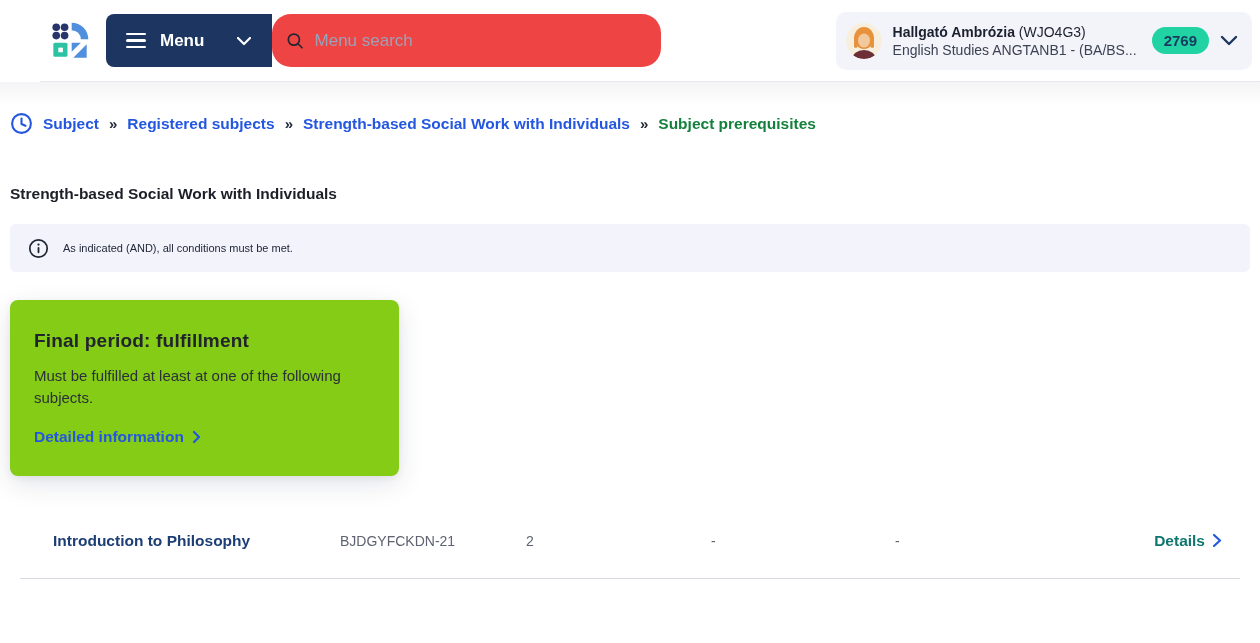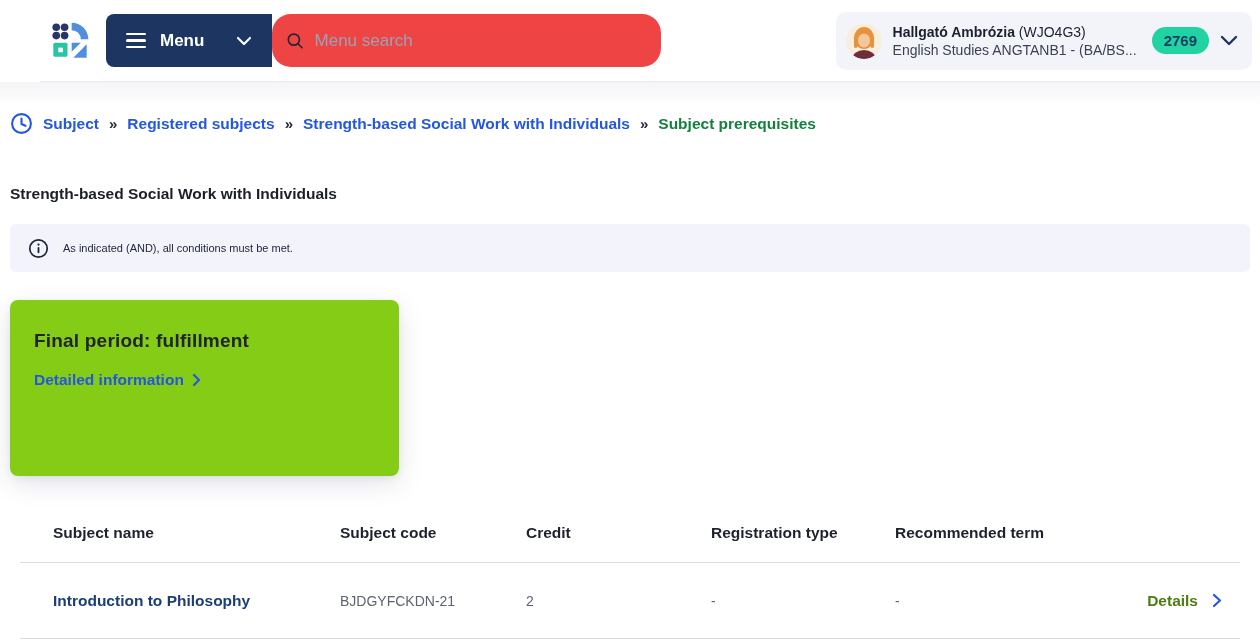--- a/index.html
+++ b/index.html
@@ -91,22 +91,22 @@
     display:grid; grid-template-columns:287px 186px 185px 184px 228px 1fr;
     align-items:center; padding-left:33px; padding-right:18px;
   }
   .thead-row {
     height:60px; border-bottom:1px solid #d9dbe3;
     font-weight:bold; font-size:15.5px; color:#1e222c;
   }
   .trow { height:76px; border-bottom:1px solid #d9dbe3; font-size:14px; color:#5d6370; }
   .subject-link { color:#1d3e75; font-weight:bold; font-size:15.5px; cursor:pointer; }
   .details-cell {
-    display:flex; justify-content:flex-end; align-items:center; gap:14px;
-    color:#4d7c0f; font-weight:bold; font-size:15.5px; cursor:pointer;
+    display:flex; justify-content:flex-end; align-items:center; gap:7px;
+    color:#0f766e; font-weight:bold; font-size:15.5px; cursor:pointer;
   }
 </style>
 </head>
 <body>
 
 <div class="header">
   <svg class="logo" viewBox="0 0 48 48">
     <circle cx="7.5" cy="7.5" r="4.6" fill="#27356b"></circle>
     <circle cx="17.5" cy="7.5" r="4.6" fill="#27356b"></circle>
     <circle cx="7.5" cy="17.5" r="4.6" fill="#27356b"></circle>
@@ -197,37 +197,30 @@
   <svg width="21" height="21" viewBox="0 0 21 21">
     <circle cx="10.5" cy="10.5" r="8.7" fill="none" stroke="#1d2433" stroke-width="1.7"></circle>
     <circle cx="10.5" cy="6.6" r="1.15" fill="#1d2433"></circle>
     <rect x="9.6" y="9" width="1.8" height="6.2" rx="0.9" fill="#1d2433"></rect>
   </svg>
   <span class="info-text">As indicated (AND), all conditions must be met.</span>
 </div>
 
 <div class="card">
   <div class="card-title">Final period: fulfillment</div>
+  <div class="card-body">Must be fulfilled at least at one of the following subjects.</div>
   <div class="card-link">
     <span>Detailed information</span>
     <svg width="9" height="14" viewBox="0 0 9 14">
       <polyline points="2,2 7,7 2,12" fill="none" stroke="#2457e0" stroke-width="2.2" stroke-linecap="round" stroke-linejoin="round"></polyline>
     </svg>
   </div>
 </div>
 
 <div class="table-wrap">
-  <div class="thead-row">
-    <span>Subject name</span>
-    <span>Subject code</span>
-    <span>Credit</span>
-    <span>Registration type</span>
-    <span>Recommended term</span>
-    <span></span>
-  </div>
   <div class="trow">
     <span class="subject-link">Introduction to Philosophy</span>
     <span>BJDGYFCKDN-21</span>
     <span>2</span>
     <span>-</span>
     <span>-</span>
     <span class="details-cell">
       <span>Details</span>
       <svg width="10" height="15" viewBox="0 0 10 15">
         <polyline points="2,2 8,7.5 2,13" fill="none" stroke="#2457e0" stroke-width="2.2" stroke-linecap="round" stroke-linejoin="round"></polyline>

